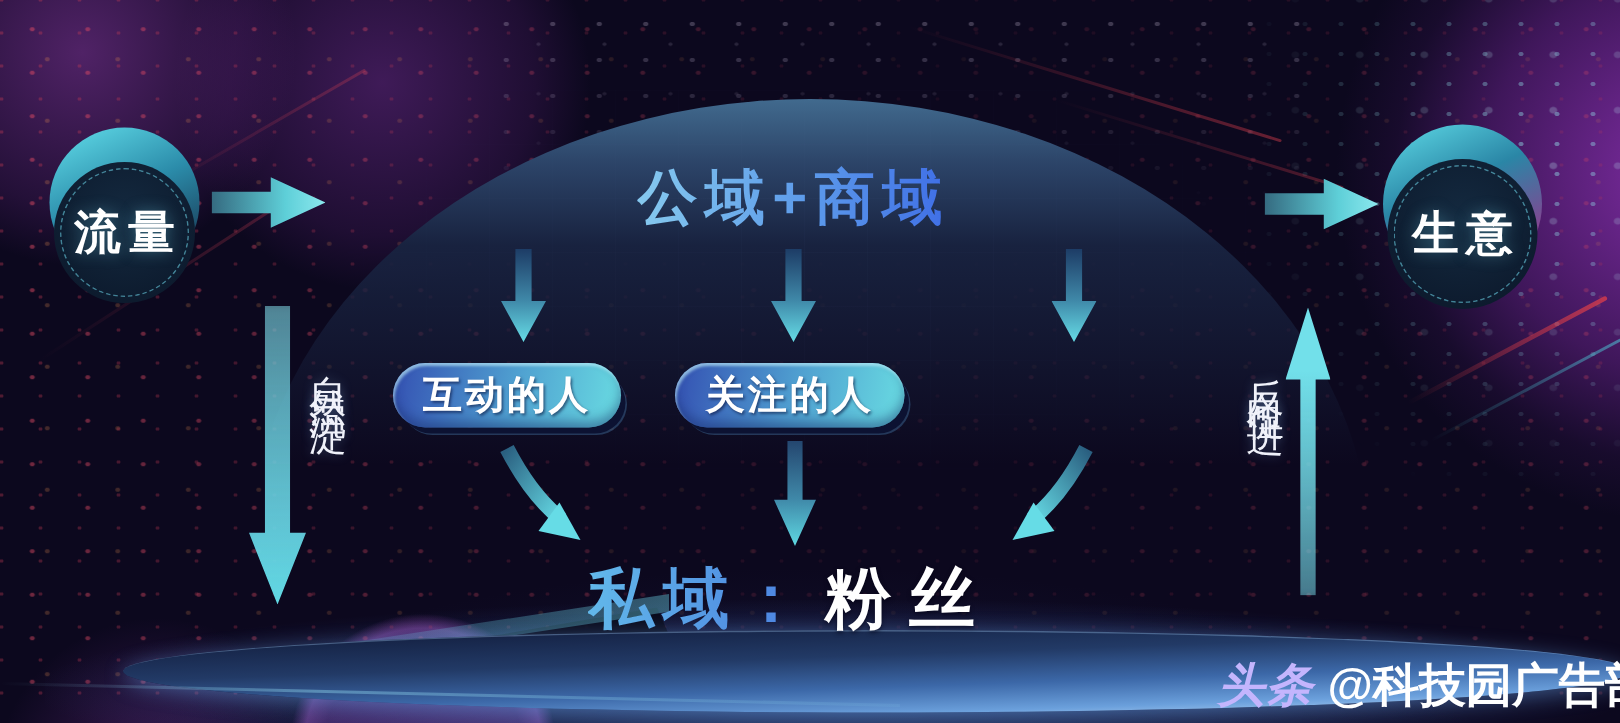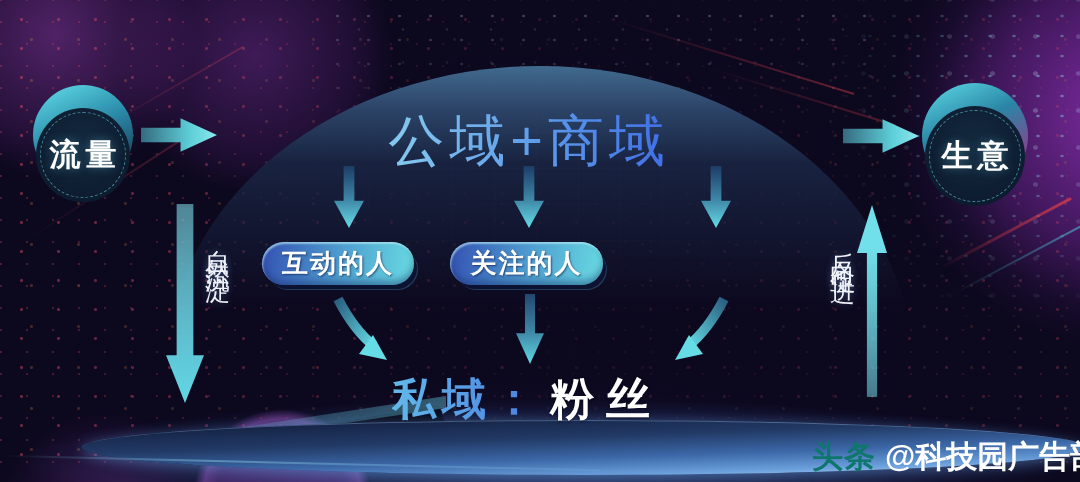--- a/index.html
+++ b/index.html
@@ -130,38 +130,38 @@
       inset 1px 2px 2px rgba(190,240,250,.65), inset 0 -4px 7px rgba(20,40,100,.45);
     display:flex; align-items:center; justify-content:center;
     color:#fff; font-size:26px; font-weight:600; letter-spacing:2px;
     text-shadow:1px 1px 2px rgba(10,20,60,.6); }
   .pill-1 { left:262px; } .pill-2 { left:450px; width:153px; } .pill-3 { left:641px; }
 
   
   .grad-text { background:linear-gradient(90deg, #86c9ee 0%, #5c9aea 55%, #3f6ee6 100%);
     -webkit-background-clip:text; background-clip:text; -webkit-text-fill-color:transparent; color:#5c9aea; }
   .title { position:absolute; left:529px; top:104px; transform:translateX(-50%); white-space:nowrap;
-    font-size:56px; font-weight:400; letter-spacing:5px; }
+    font-size:40px; font-weight:700; letter-spacing:5px; }
   .private-line { position:absolute; left:527px; top:370px; transform:translateX(-50%);
     white-space:nowrap; font-size:44px; font-weight:700; }
   .private-prefix { background:linear-gradient(90deg, #62b8ea, #4a7ee0);
     -webkit-background-clip:text; background-clip:text; -webkit-text-fill-color:transparent; color:#54a0e6;
     letter-spacing:6px; }
   .private-value { color:#ffffff; letter-spacing:12px; margin-left:8px;
     text-shadow:0 1px 3px rgba(0,0,20,.6); }
 
   .side-label { position:absolute; writing-mode:vertical-rl; font-size:25px; font-weight:500;
     color:#f0f2fa; letter-spacing:9px; text-shadow:0 0 8px rgba(150,200,255,.3); }
   .side-label-left  { left:202px; top:230px; }
   .side-label-right { left:827px; top:232px; }
 
   
   .watermark { position:absolute; left:812px; top:436px; white-space:nowrap;
     font-size:31px; font-weight:700; }
-  .wm-brand { color:#0f766e; letter-spacing:1px; }
+  .wm-brand { color:#c4b5fd; letter-spacing:1px;font-style:italic; }
   .wm-handle { color:#ffffff; margin-left:9px; font-weight:600; }
 </style>
 </head>
 <body>
 
 <div class="stage">
 
   <div class="bg-orbs"></div>
   <div class="dots dots-red"></div>
   <div class="dots dots-gray"></div>

